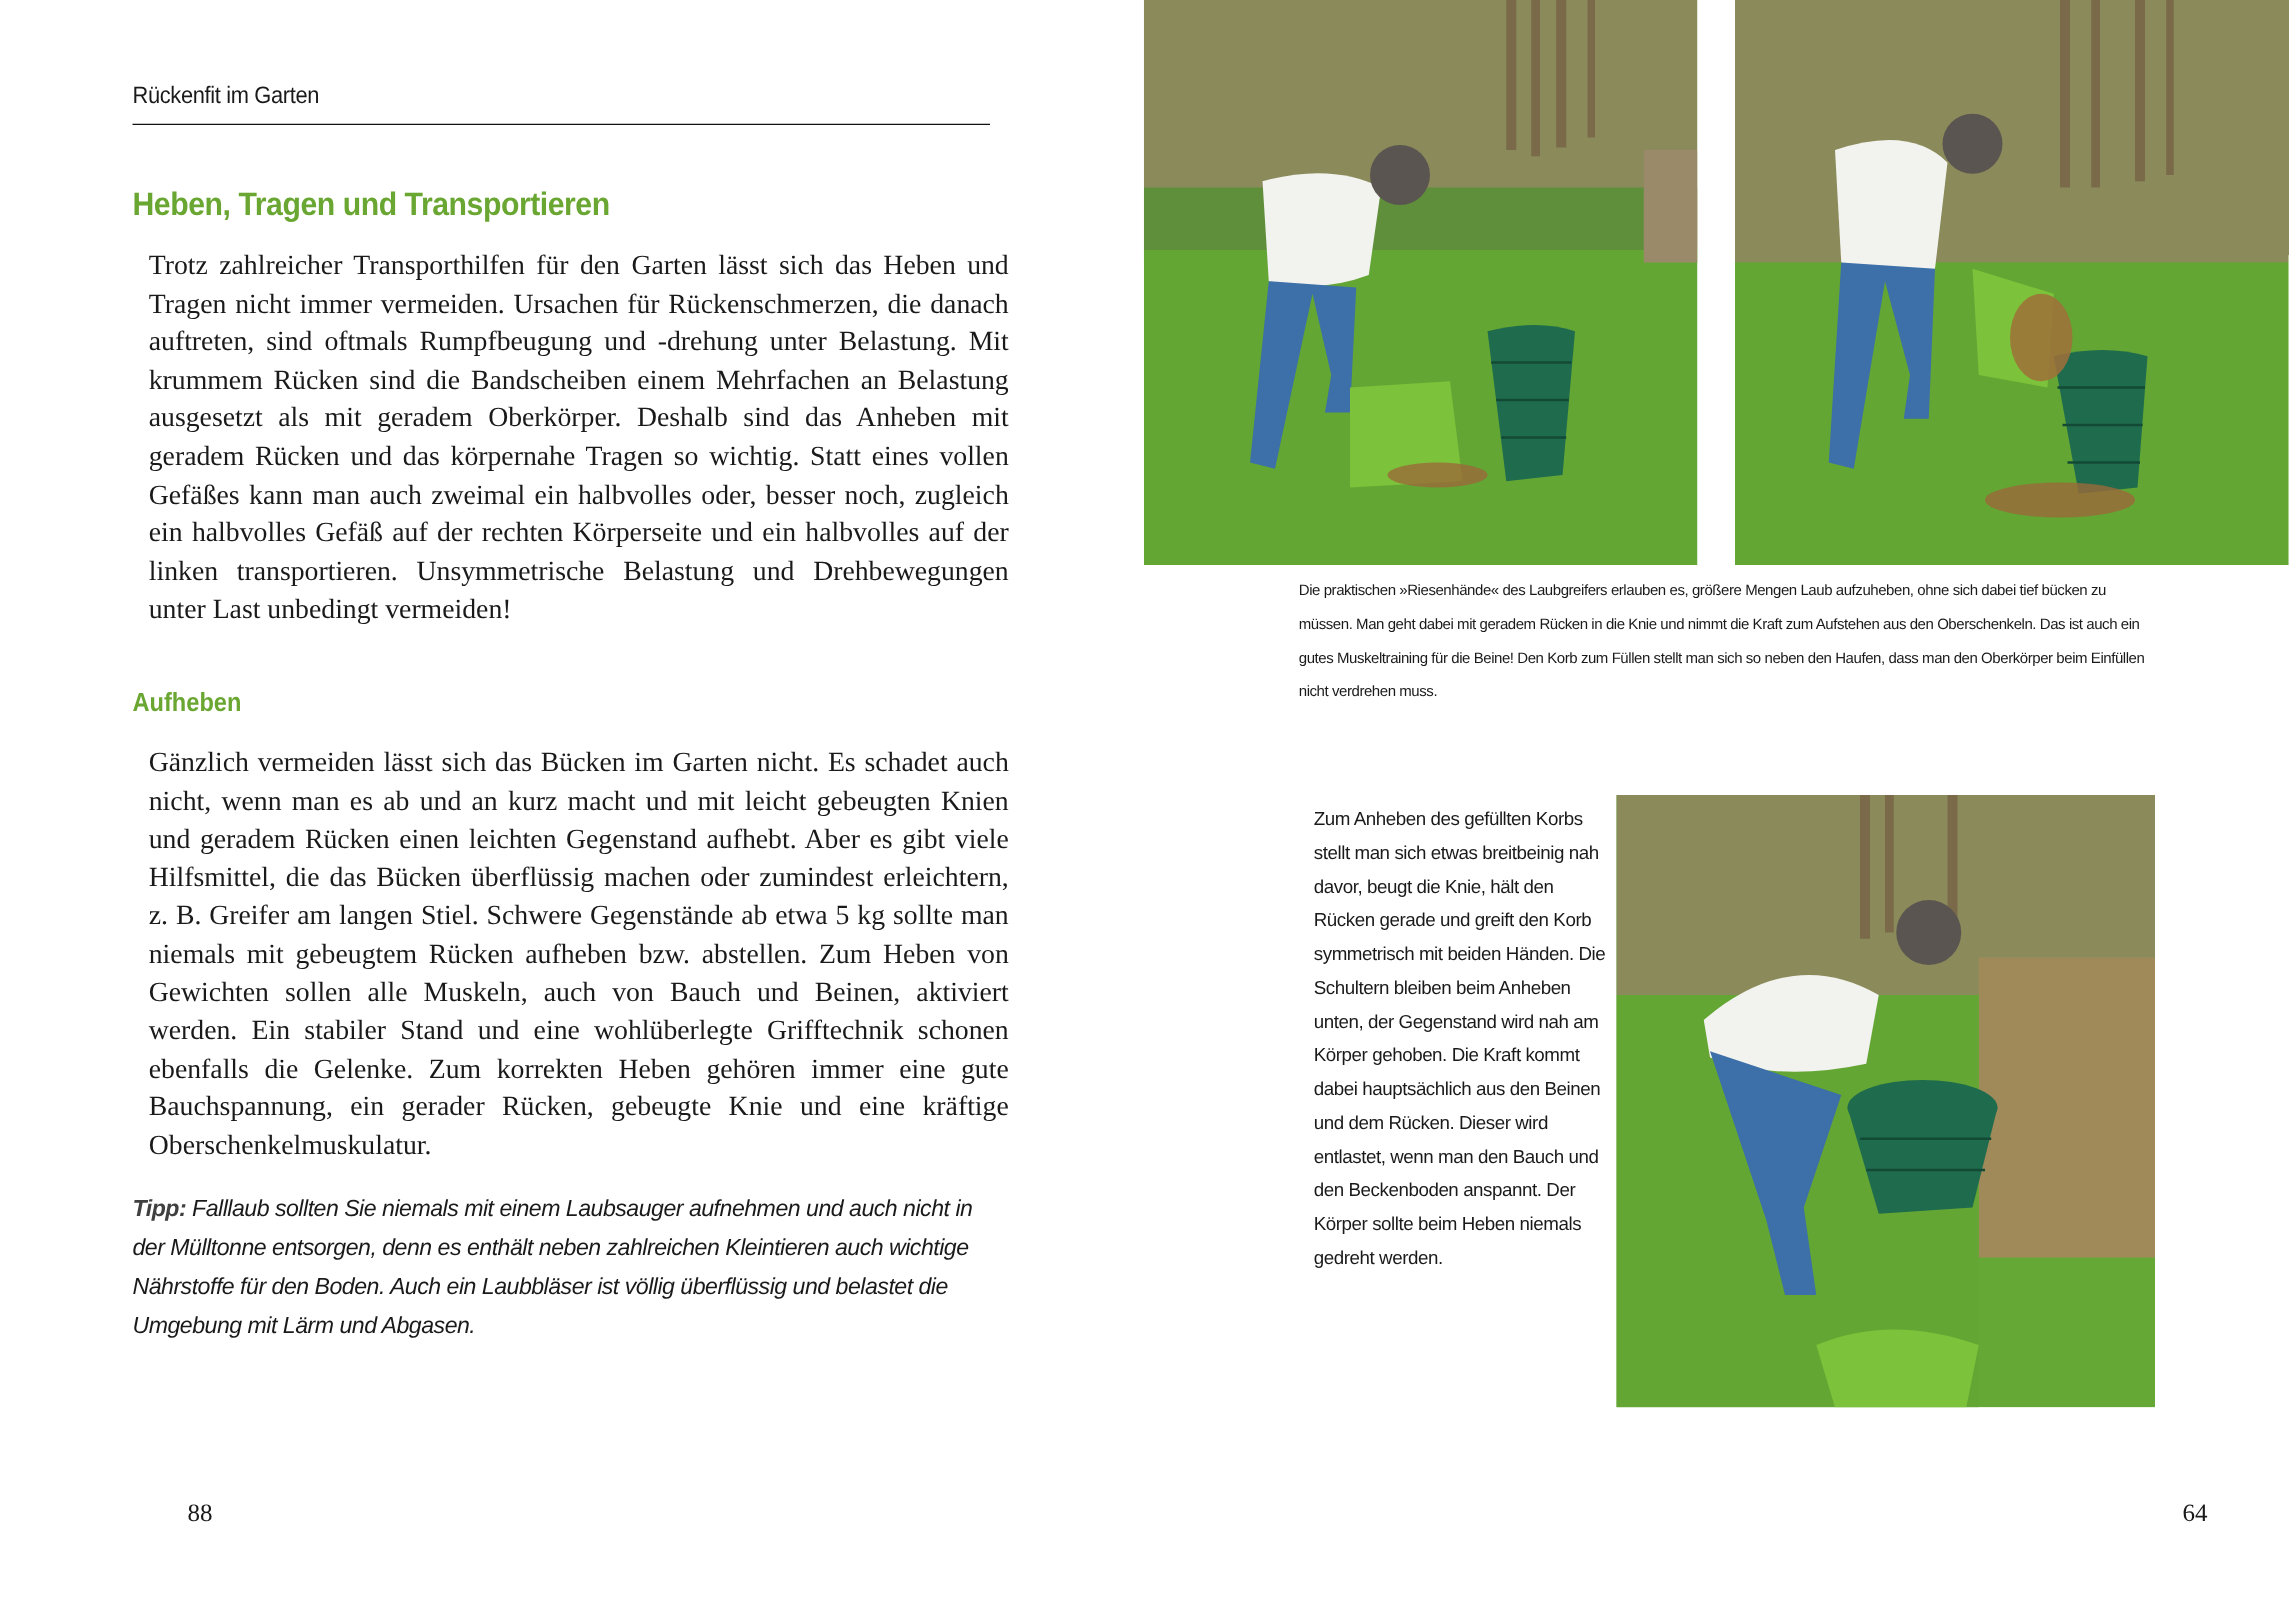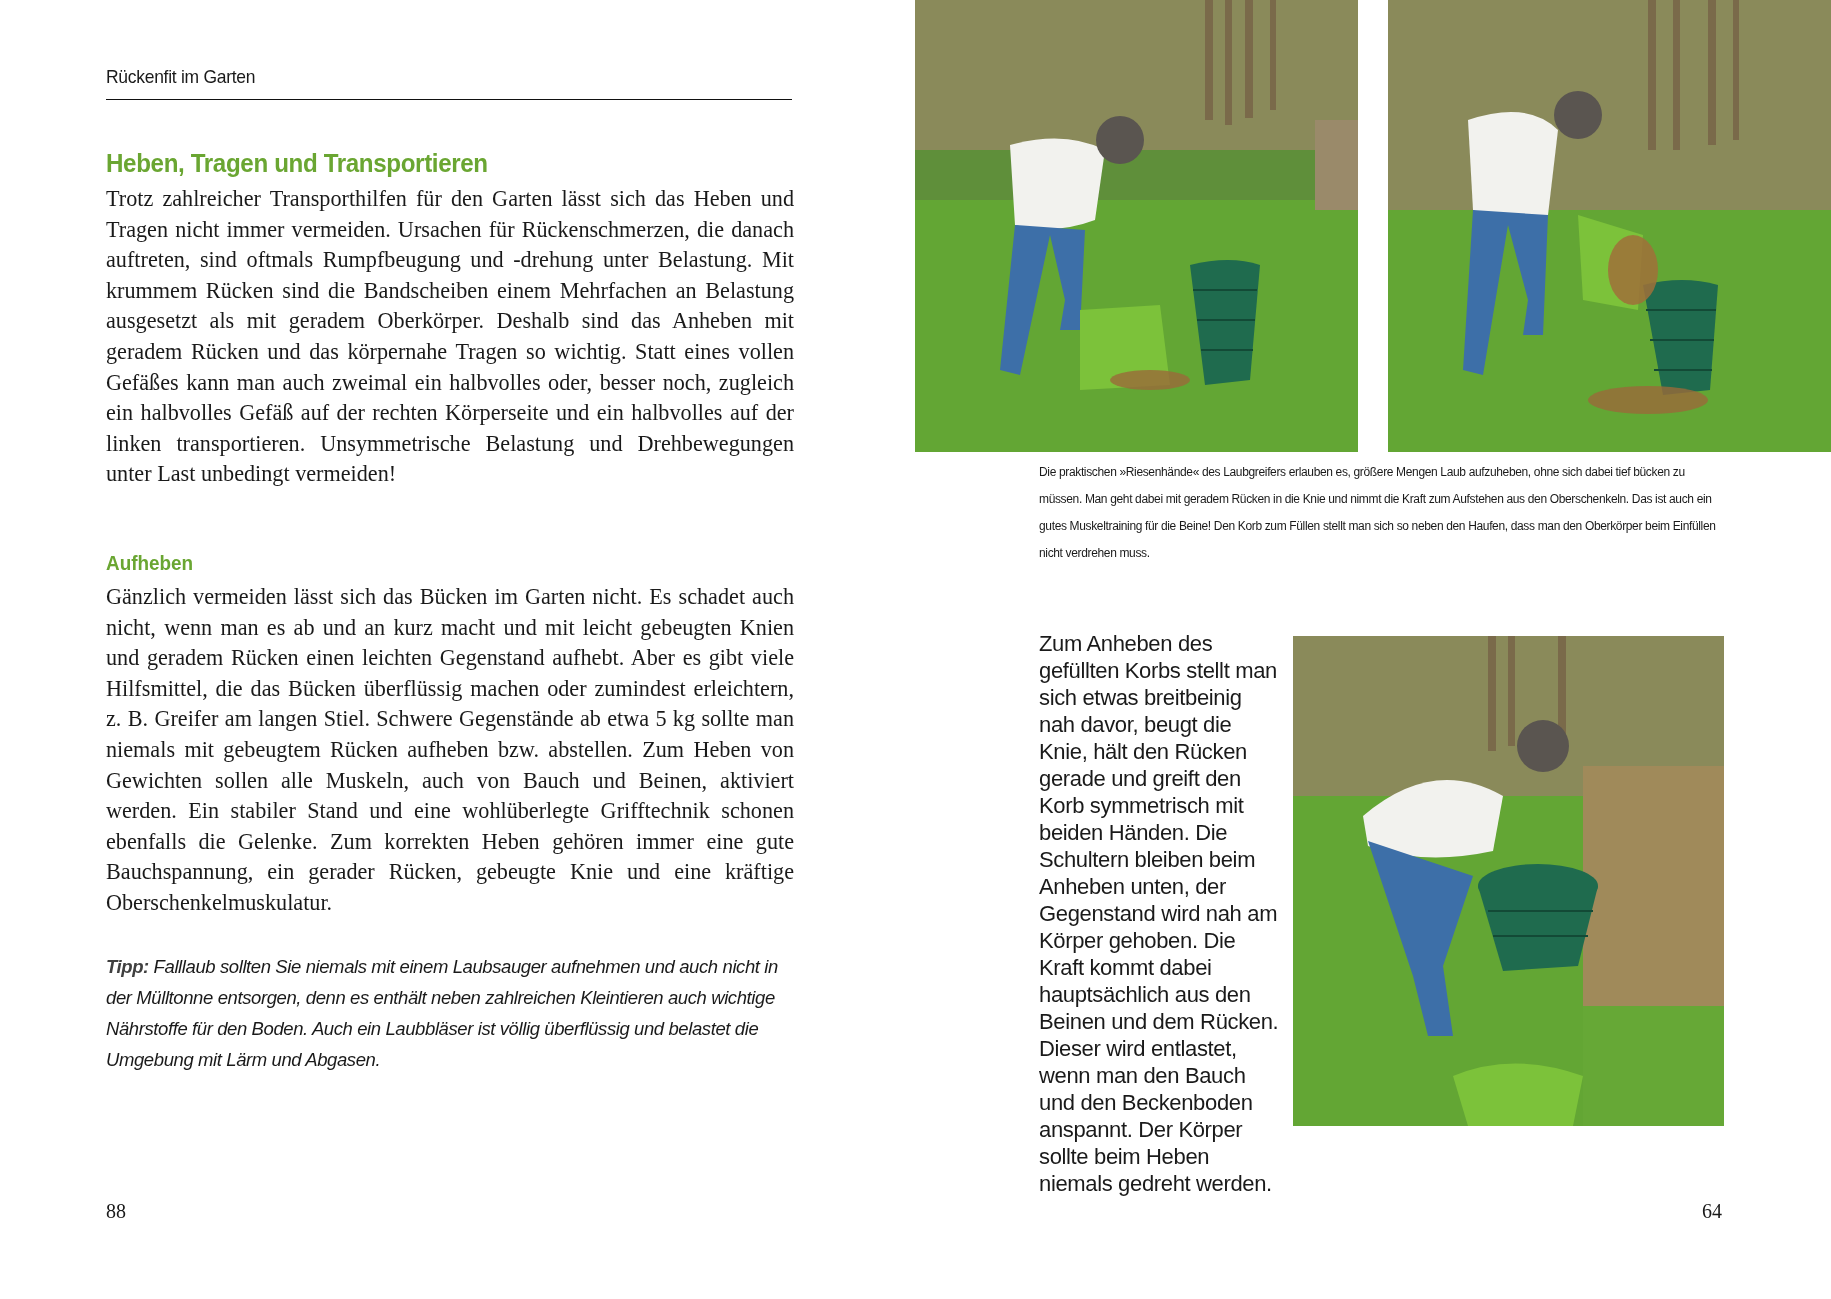--- a/index.html
+++ b/index.html
@@ -3,36 +3,36 @@
 <meta charset="utf-8">
 <style>
   html, body { margin:0; padding:0; background:#fff; }
   body { width:1831px; height:1299px; position:relative; overflow:hidden; color:#1a1a1a; }
   .page { position:absolute; top:0; height:1299px;text-decoration:underline; }
   .left { left:0; width:915px; }
   .right { left:915px; width:916px; }
   .running-head { position:absolute; left:106px; top:66px; font-family:"Liberation Sans", sans-serif; font-size:19px; letter-spacing:-0.3px; transform:scaleX(0.92); transform-origin:left; }
   .rule { position:absolute; left:106px; top:99px; width:686px; height:0; border-top:1.6px solid #111; }
   h1 { position:absolute; left:106px; top:148px; margin:0; font-family:"Liberation Sans", sans-serif; font-weight:bold; font-size:26px; color:#6aa632; letter-spacing:-0.4px; transform:scaleX(0.93); transform-origin:left; white-space:nowrap; }
-  .body-text { position:absolute; left:106px; width:688px; font-family:"Liberation Serif", serif; font-size:22.2px; line-height:30.6px; text-align:justify; hyphens:manual; margin:0; }
+  .body-text { position:absolute; left:106px; width:688px; font-family:"Liberation Serif", serif; font-size:22.2px; line-height:30.6px; text-align:justify; hyphens:manual; margin:13px; }
   .p1 { top:184px; }
   h2 { position:absolute; left:106px; top:551px; margin:0; font-family:"Liberation Sans", sans-serif; font-weight:bold; font-size:21px; color:#6aa632; transform:scaleX(0.9); transform-origin:left; }
   .p2 { top:582px; }
   .tip { position:absolute; left:106px; top:951px; width:688px; font-family:"Liberation Sans", sans-serif; font-style:italic; font-size:18.5px; line-height:31px; margin:0; letter-spacing:-0.4px; }
   .tip .tip-label { color:#404040; font-weight:bold; }
-  .folio { position:absolute; top:1200px; font-family:"Liberation Serif", serif; font-size:20px; }
+  .folio { position:absolute; top:1200px; font-family:"Liberation Serif", serif; font-size:20px;margin-left:44px; }
   .folio-left { left:106px; }
   .folio-right { left:787px; }
   .photo { position:absolute; overflow:hidden; }
   .photo svg { width:100%; height:100%; display:block; }
   .ph1 { left:0; top:0; width:443px; height:452px; }
   .ph2 { left:473px; top:0; width:443px; height:452px; }
   .ph3 { left:378px; top:636px; width:431px; height:490px; }
   .caption1 { position:absolute; left:124px; top:459px; width:686px; font-family:"Liberation Sans", sans-serif; font-size:12px; line-height:27px; margin:0; letter-spacing:-0.35px; }
-  .caption2 { position:absolute; left:124px; top:630px; width:240px; font-family:"Liberation Sans", sans-serif; font-size:22px; line-height:27px; margin:0; letter-spacing:-0.35px; }
+  .caption2 { position:absolute; left:124px; top:630px; width:240px; font-family:"Liberation Sans", sans-serif; font-size:15px; line-height:27px; margin:12px; letter-spacing:-0.35px; }
 </style>
 </head>
 <body>
 
 <div class="page left">
   <div class="running-head">Rückenfit im Garten</div>
   <div class="rule"></div>
   <h1>Heben, Tragen und Transportieren</h1>
   <p class="body-text p1">Trotz zahlreicher Transporthilfen für den Garten lässt sich das Heben und Tragen nicht immer vermeiden. Ursachen für Rückenschmerzen, die danach auftreten, sind oftmals Rumpfbeugung und -drehung unter Belastung. Mit krummem Rücken sind die Bandscheiben einem Mehr­fachen an Belastung ausgesetzt als mit geradem Oberkörper. Deshalb sind das Anheben mit geradem Rücken und das körpernahe Tragen so wichtig. Statt eines vollen Gefäßes kann man auch zweimal ein halb­volles oder, besser noch, zugleich ein halbvolles Gefäß auf der rechten Körperseite und ein halbvolles auf der linken transportieren. Unsym­metrische Belastung und Drehbewegungen unter Last unbedingt ver­meiden!</p>
   <h2>Aufheben</h2>

